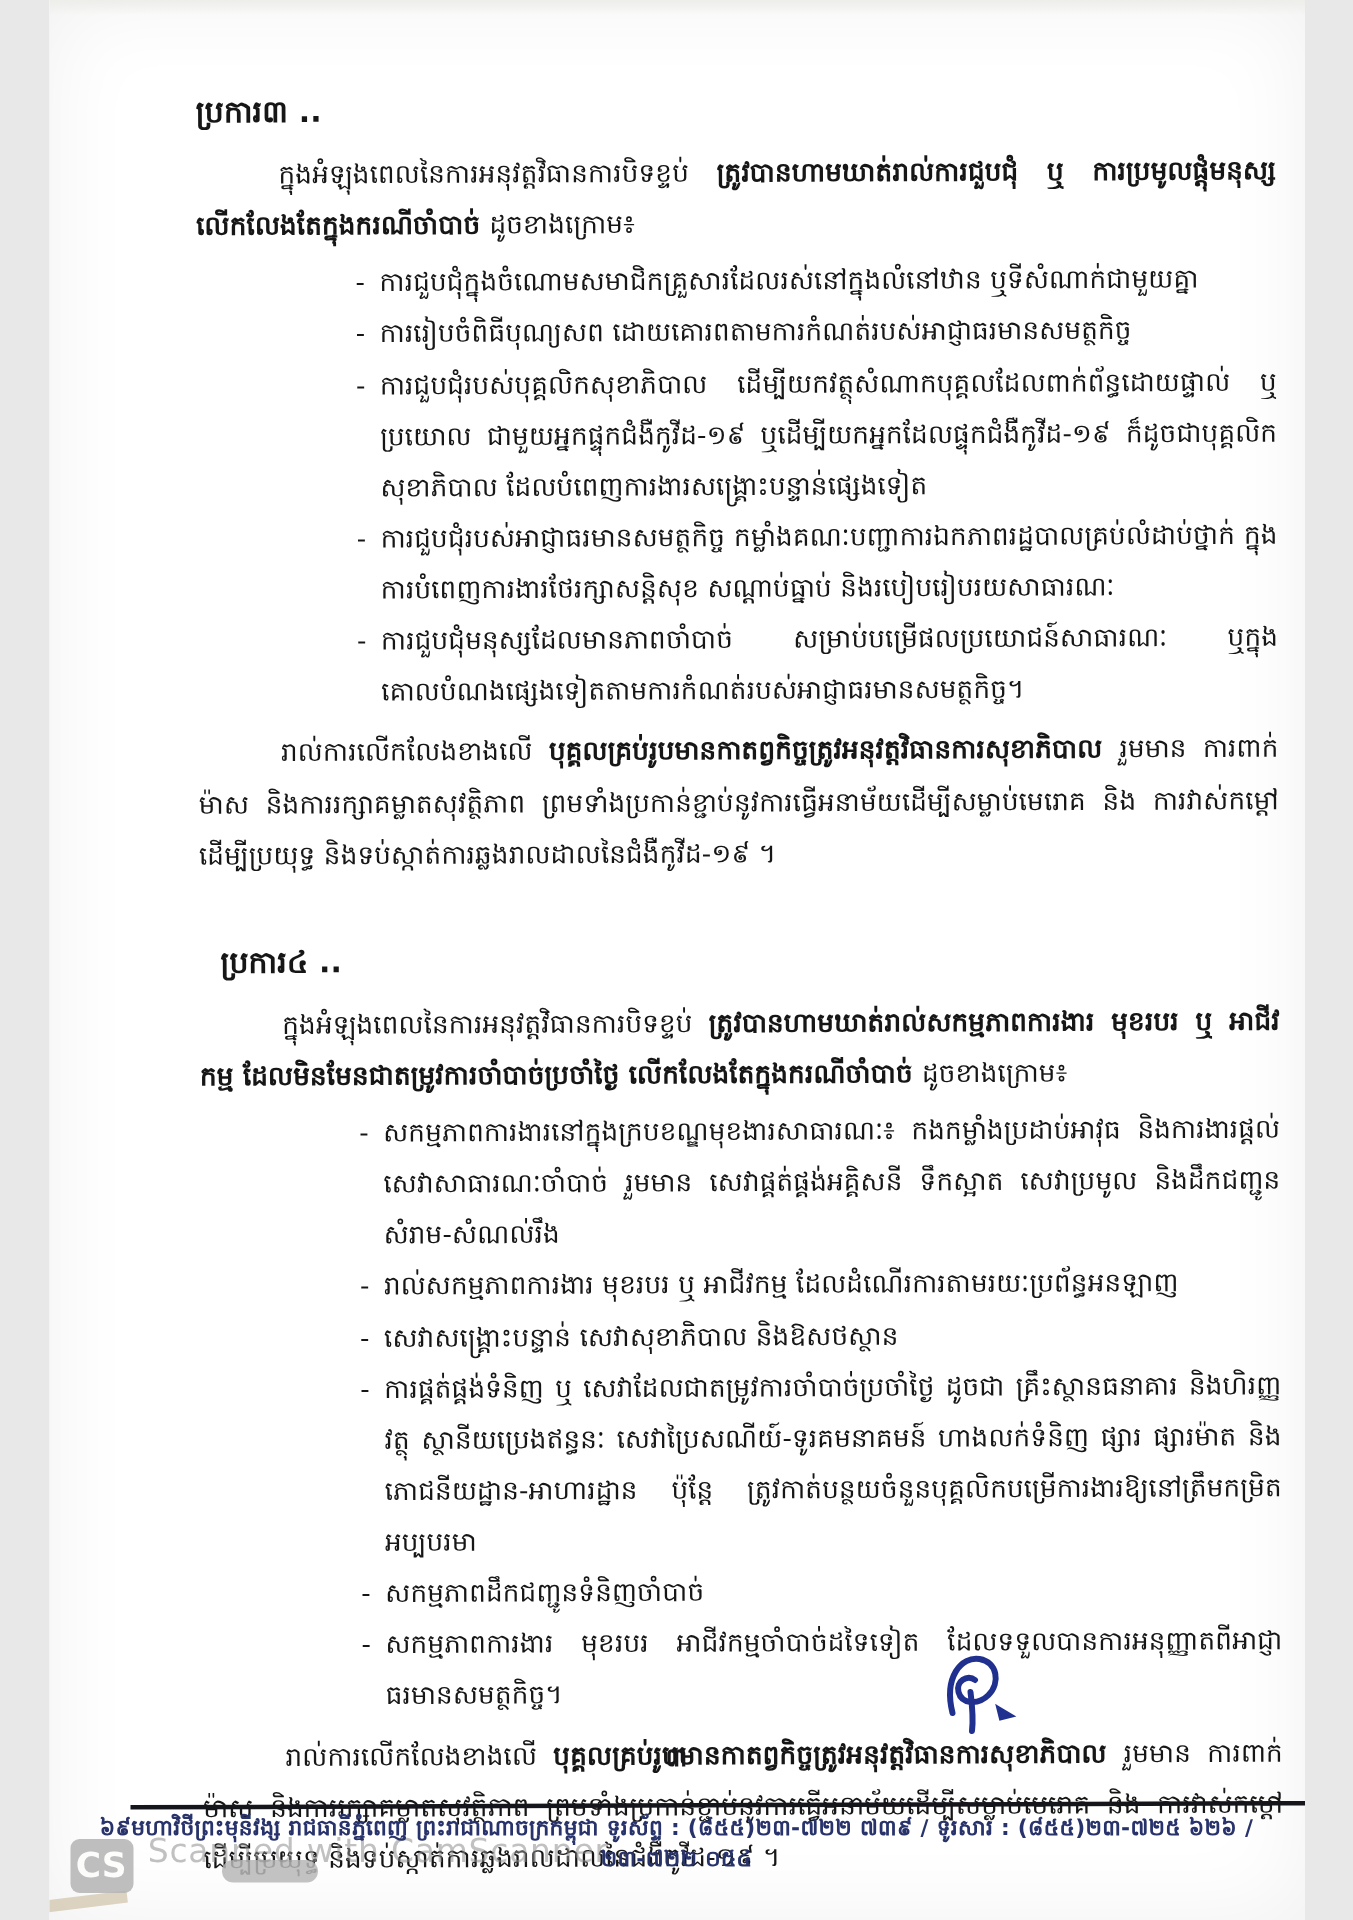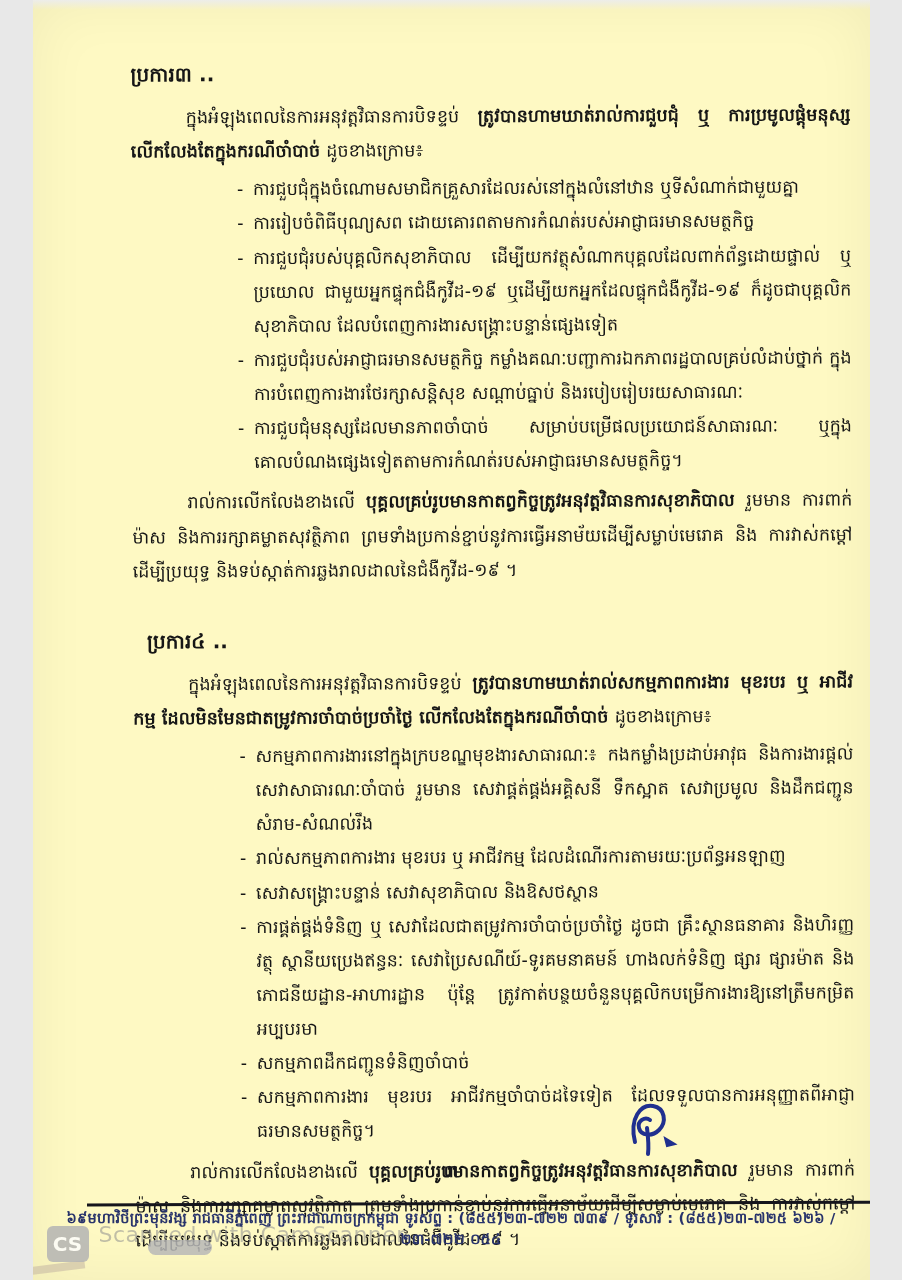--- a/index.html
+++ b/index.html
@@ -1,20 +1,20 @@
 <!DOCTYPE html>
 <html lang="km"><head>
 <meta charset="utf-8">
 <style>
   html,body{margin:0;padding:0;background:#e8e8e8;}
   .page{
     position:relative;
     width:837px;height:1280px;
     margin:0 auto;
-    background:#fef9c3;
+    background:#ffffff;
     overflow:hidden;
     font-family:"DejaVu Sans","Liberation Sans",sans-serif;
     color:#161616;
     box-shadow:inset 0 0 60px rgba(0,0,0,0.06);
   }
   
   .scan-edge-top{position:absolute;top:0;left:0;right:0;height:10px;background:linear-gradient(#ededea,rgba(255,255,255,0));}
   .scan-edge-corner{position:absolute;left:-8px;bottom:8px;width:60px;height:8px;background:#cfc2a8;transform:rotate(-7deg);opacity:.7;}
 
   .content{
@@ -66,21 +66,21 @@
     top:1209px;font-size:14.5px;font-weight:bold;color:#28336b;letter-spacing:.2px;
   }
   .footer-line2{
     top:1236px;font-size:17px;font-weight:bold;color:#1d2646;
   }
 
   .watermark{position:absolute;left:14px;top:1220px;z-index:1;}
   .cs-badge{
     position:absolute;left:0;top:6px;width:42px;height:36px;
     background:#b4b4b4;border-radius:6px;
-    color:#fdfdfc;font-weight:bold;font-size:20px;
+    color:#fdfdfc;font-weight:bold;font-size:23px;
     display:flex;align-items:center;justify-content:center;
     opacity:.85;
   }
   .cs-badge-pill{
     position:absolute;left:101px;top:20px;width:64px;height:15px;
     background:#b7b7b7;border-radius:8px;opacity:.85;
   }
   .watermark-label{
     position:absolute;left:52px;top:2px;width:660px;
     font-size:22px;color:#8f8f8f;opacity:.55;white-space:nowrap;

